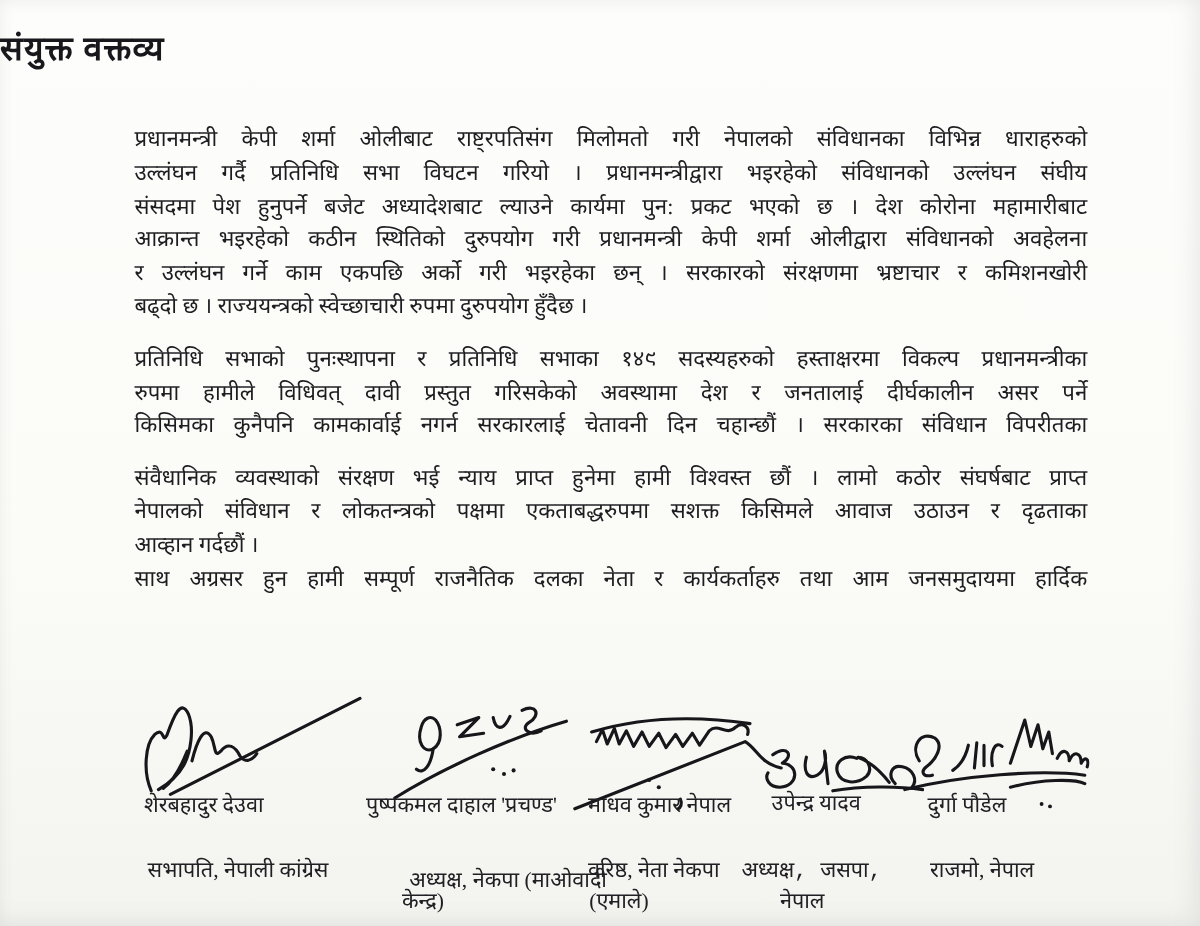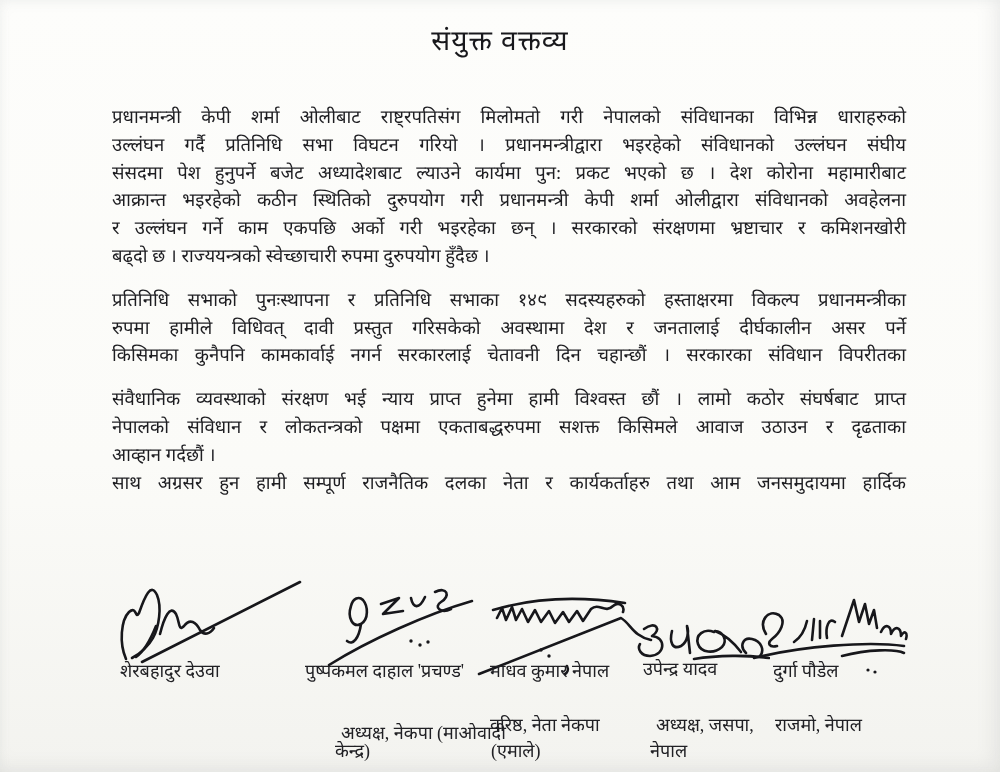--- a/index.html
+++ b/index.html
@@ -7,21 +7,21 @@
     position:relative;
     width:1000px;height:772px;
     background:linear-gradient(180deg,#fdfdfb 0%,#fbfbf8 60%,#f3f3ef 100%);
     box-shadow:inset -6px -4px 18px rgba(120,125,130,.12), inset 2px 2px 10px rgba(160,165,170,.06);
     font-family:"Liberation Serif","DejaVu Serif",serif;
     color:#1f1f23;
     overflow:hidden;
   }
   .title{
     position:absolute;top:20px;left:0;width:100%;
-    text-align:center;font-size:28px;letter-spacing:1px;color:#18181c;
+    font-size:28px;letter-spacing:1px;color:#18181c;font-weight:bold;
   }
   .date-line{
     position:absolute;top:74px;right:95px;font-size:19px;color:#222226;
   }
   .body-text{
     position:absolute;top:104px;left:112px;width:794px;
     font-size:18.5px;line-height:27.8px;color:#1d1d21;
   }
   .para{margin:0 0 16px 0;}
   .line{text-align:justify;text-align-last:justify;}
@@ -110,22 +110,23 @@
       <circle class="dot" cx="118" cy="76" r="1.6"></circle>
         <circle class="dot" cx="125" cy="78" r="1.6"></circle>
     </svg>
 
     <span class="sig-name" style="left:120px;top:98px;">शेरबहादुर देउवा</span>
     <span class="sig-name" style="left:305px;top:98px;">पुष्पकमल दाहाल 'प्रचण्ड'</span>
     <span class="sig-name" style="left:490px;top:98px;">माधव कुमार नेपाल</span>
     <span class="sig-name" style="left:643px;top:96px;">उपेन्द्र यादव</span>
     <span class="sig-name" style="left:773px;top:98px;">दुर्गा पौडेल</span>
 
+    <span class="sig-title" style="left:123px;top:152px;">सभापति, नेपाली कांग्रेस</span>
     <span class="sig-title" style="left:305px;top:160px;margin-left:36px;">अध्यक्ष, नेकपा (माओवादी</span>
     <span class="sig-title" style="left:335px;top:178px;">केन्द्र)</span>
     <span class="sig-title" style="left:490px;top:152px;">वरिष्ठ, नेता नेकपा</span>
     <span class="sig-title" style="left:491px;top:178px;">(एमाले)</span>
-    <span class="sig-title" style="left:656px;top:152px;">अध्यक्ष,  जसपा,</span>
+    <span class="sig-title" style="left:618px;top:152px;font-family:Liberation Mono, monospace;">अध्यक्ष,  जसपा,</span>
     <span class="sig-title" style="left:650px;top:178px;">नेपाल</span>
     <span class="sig-title" style="left:775px;top:152px;">राजमो, नेपाल</span>
 
   </div>
 </div>
 
 </body></html>

